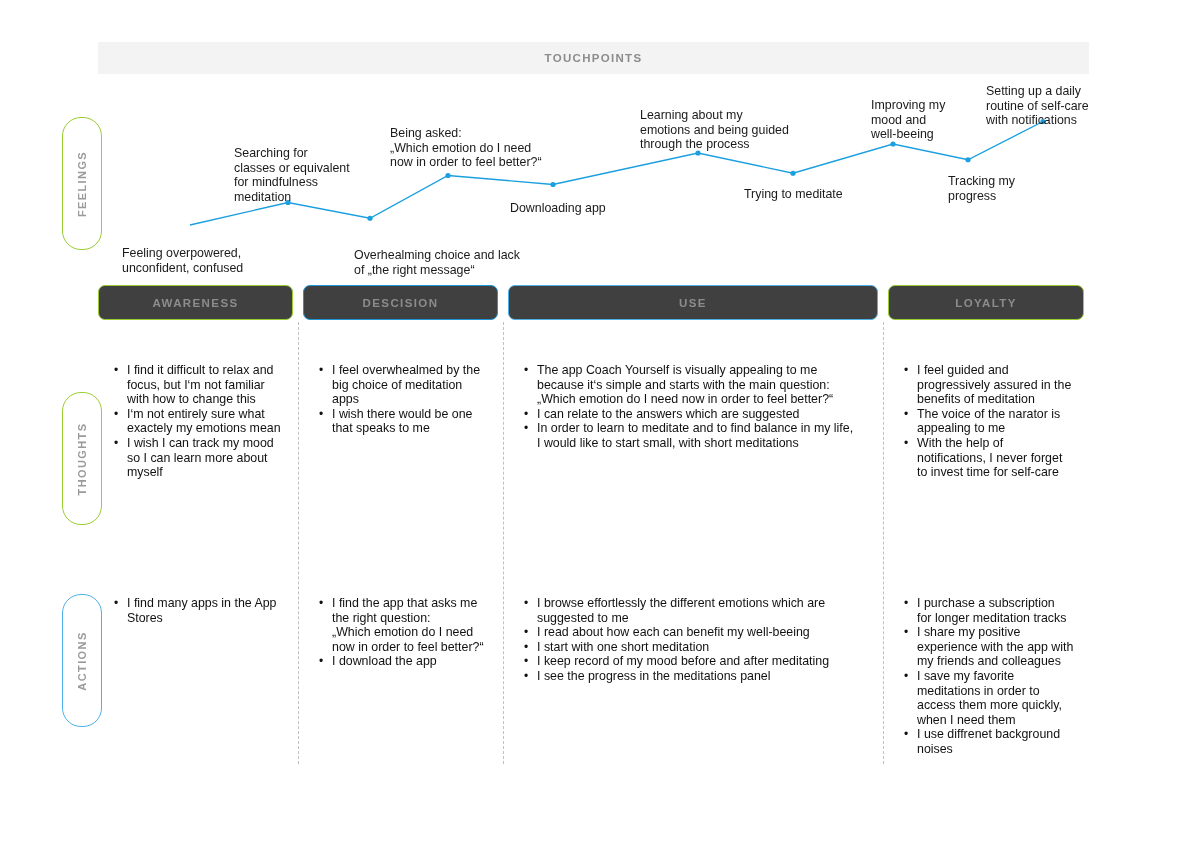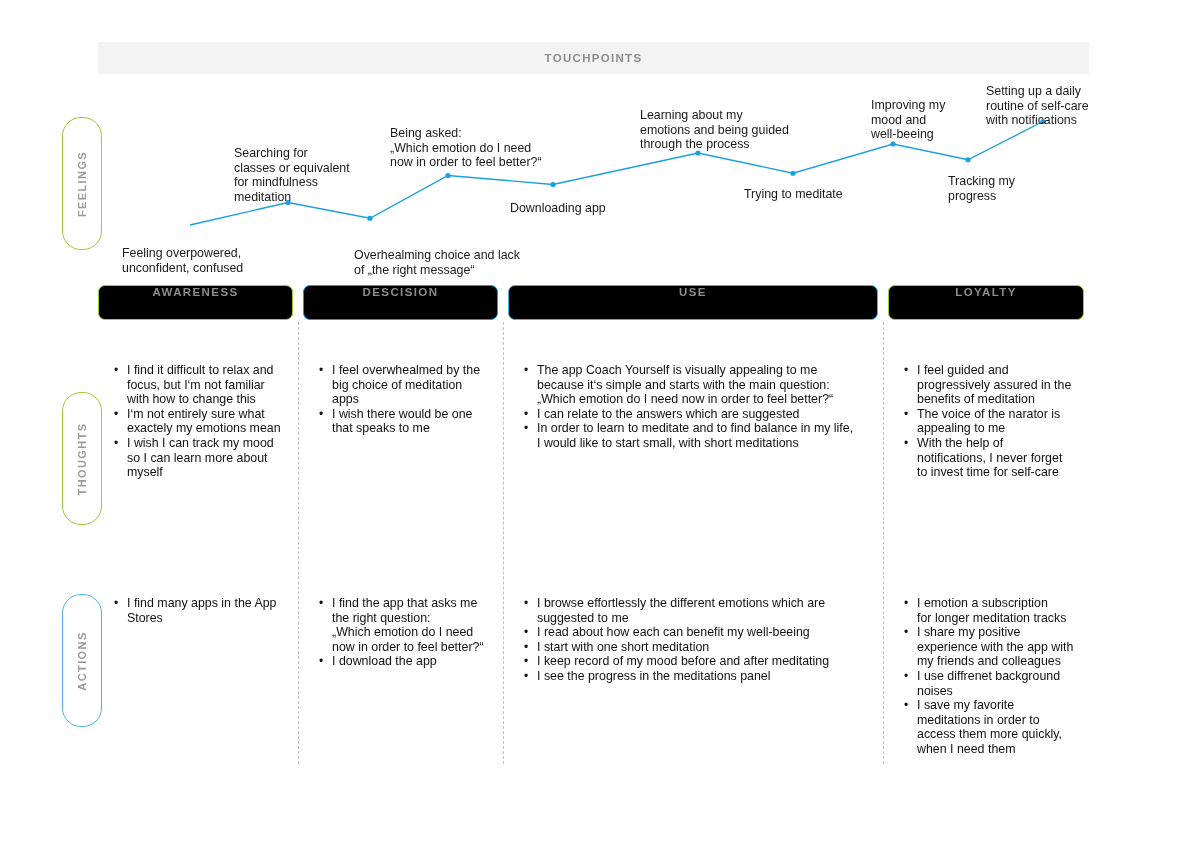--- a/index.html
+++ b/index.html
@@ -73,23 +73,23 @@
     color: #1a1a1a;
     white-space: pre-line;
   }
 
   
   .phase-box {
     position: absolute;
     top: 285px;
     height: 35px;
     border-radius: 7px;
-    background: #000000;
+    background: #404040;
     display: flex;
-    align-items: flex-start;
+    align-items: center;
     justify-content: center;
     box-sizing: border-box;
   }
   .phase-box span {
     font-size: 11.5px;
     letter-spacing: 1.4px;
     font-weight: bold;
     color: #8c8c8c;
   }
 
@@ -270,25 +270,25 @@
       <li>I browse effortlessly the different emotions which are
 suggested to me</li>
       <li>I read about how each can benefit my well-beeing</li>
       <li>I start with one short meditation</li>
       <li>I keep record of my mood before and after meditating</li>
       <li>I see the progress in the meditations panel</li>
     </ul>
 </div>
 <div class="cell" style="left:900px; top:596px; width:185px;">
   <ul>
-      <li>I emotion a subscription
+      <li>I purchase a subscription
 for longer meditation tracks</li>
       <li>I share my positive
 experience with the app with
 my friends and colleagues</li>
-      <li>I use diffrenet background
-noises</li>
       <li>I save my favorite
 meditations in order to
 access them more quickly,
 when I need them</li>
+      <li>I use diffrenet background
+noises</li>
     </ul>
 </div>
 
 </body></html>

